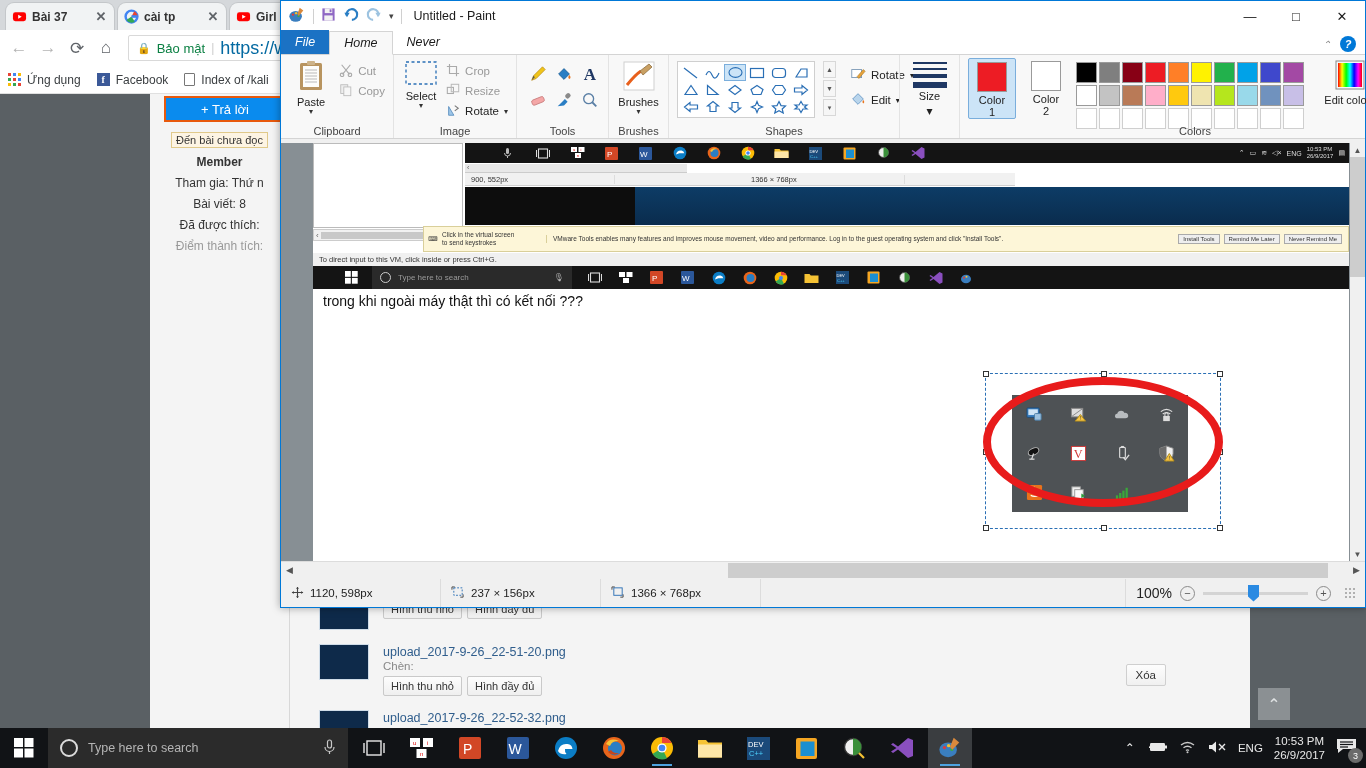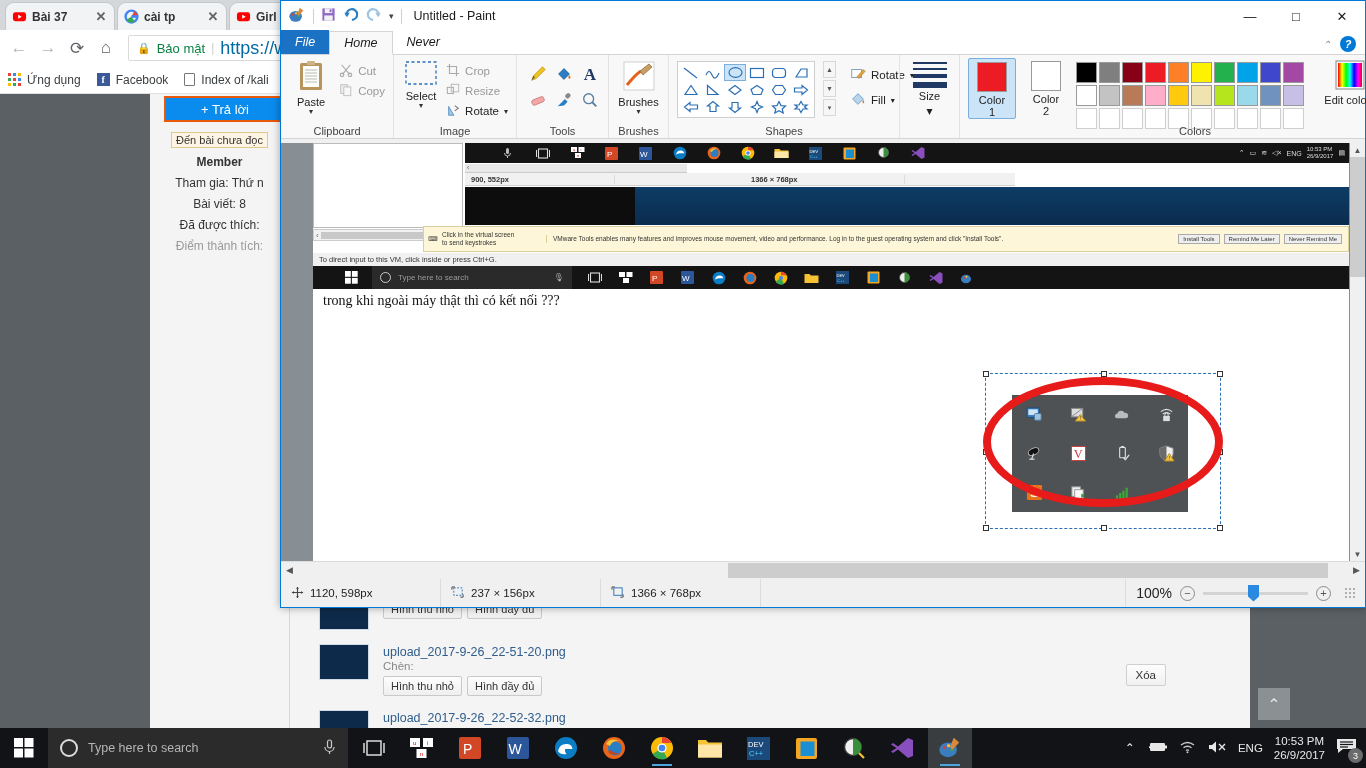--- a/index.html
+++ b/index.html
@@ -735,21 +735,21 @@
             <span>Rotate</span>
             <span style="font-size:8px">▾</span>
           </div>
           <div class="ofrow">
             <span>
               <svg width="16" height="16" viewBox="0 0 18 18">
                   <path d="M3 9 L9 3 L15 9 L9 15 Z" fill="#b9d5ec" stroke="#5a8fc0" stroke-width="0.9"></path>
                   <path d="M15 10 q2 2.6 0 4 q-2-1.4 0-4" fill="#e8731c"></path>
                 </svg>
             </span>
-            <span>Fill</span>
+            <span>Edit</span>
             <span style="font-size:8px">▾</span>
           </div>
         </div>
       </div>
       <div class="rgroup-label">Shapes</div>
     </div>
 
     <div class="rgroup" style="width:60px">
       <div class="rgroup-body">
         <div class="sizebtn">
@@ -940,21 +940,21 @@
           <span>ENG</span>
           <span style="display:flex;flex-direction:column;line-height:7px;font-size:6px">
             <span>10:53 PM</span>
             <span>26/9/2017</span>
           </span>
           <span>▤</span>
         </span>
       </div>
 
       <div class="inner-shot" style="left:152px;top:21px;width:222px;height:9px;background:#e8e8e8;border-bottom:1px solid #ccc;font-size:7px;color:#666;padding-left:2px;">‹</div>
-      <div class="inner-shot" style="left:152px;top:30px;width:550px;height:13px;background:#f1f1f1;border-bottom:1px solid #d0d0d0;display:flex;align-items:center;font-size:7.5px;color:#333;font-weight:bold;">
+      <div class="inner-shot" style="left:152px;top:30px;width:550px;height:13px;background:#f1f1f1;border-bottom:1px solid #d0d0d0;display:flex;align-items:center;font-size:7.5px;color:#333;">
         <span style="width:150px;padding-left:6px;border-right:1px solid #ddd">900, 552px</span>
         <span style="width:130px;padding-left:6px;border-right:1px solid #ddd"></span>
         <span style="width:160px;padding-left:6px;border-right:1px solid #ddd">1366 × 768px</span>
       </div>
 
       <div class="inner-shot" style="left:152px;top:44px;width:884px;height:38px;background:#0d0d0d;">
         <div style="position:absolute;left:170px;top:0;width:714px;height:38px;background:linear-gradient(180deg,#0d3c66,#0a2c4d);"></div>
       </div>
 
       <div class="inner-shot" style="left:110px;top:83px;width:926px;height:26px;background:#fdf6d8;border:1px solid #d9cf9a;display:flex;align-items:center;font-size:6.5px;color:#333;">
@@ -1064,21 +1064,21 @@
           </span>
         <span class="ts-ic" style="margin-left:10px">
             <svg width="14" height="14" viewBox="0 0 14 14">
               <ellipse cx="6" cy="8" rx="5" ry="4.3" fill="#3a7ebf"></ellipse>
               <circle cx="4" cy="6.8" r="1" fill="#e03c3c"></circle>
               <circle cx="6.5" cy="5.8" r="1" fill="#f2c12e"></circle>
             </svg>
           </span>
       </div>
 
-      <div class="inner-shot" style="left:10px;top:150px;font-size:14px;color:#111;font-family:Liberation Serif, serif;">trong khi ngoài máy thật thì có kết nối ???</div>
+      <div class="inner-shot" style="left:10px;top:150px;font-size:14px;color:#111;">trong khi ngoài máy thật thì có kết nối ???</div>
 
       <div style="position:absolute;left:673px;top:229px;width:236px;height:156px;"></div>
     </div>
 
     <div class="rs-scroll">
       <div style="position:absolute;top:0;left:0;width:15px;height:14px;display:flex;align-items:center;justify-content:center;font-size:8px;color:#555">▲</div>
       <div style="position:absolute;top:14px;left:0;width:15px;height:120px;background:#cdcdcd;"></div>
       <div style="position:absolute;bottom:0;left:0;width:15px;height:14px;display:flex;align-items:center;justify-content:center;font-size:8px;color:#555">▼</div>
     </div>
   </div>

